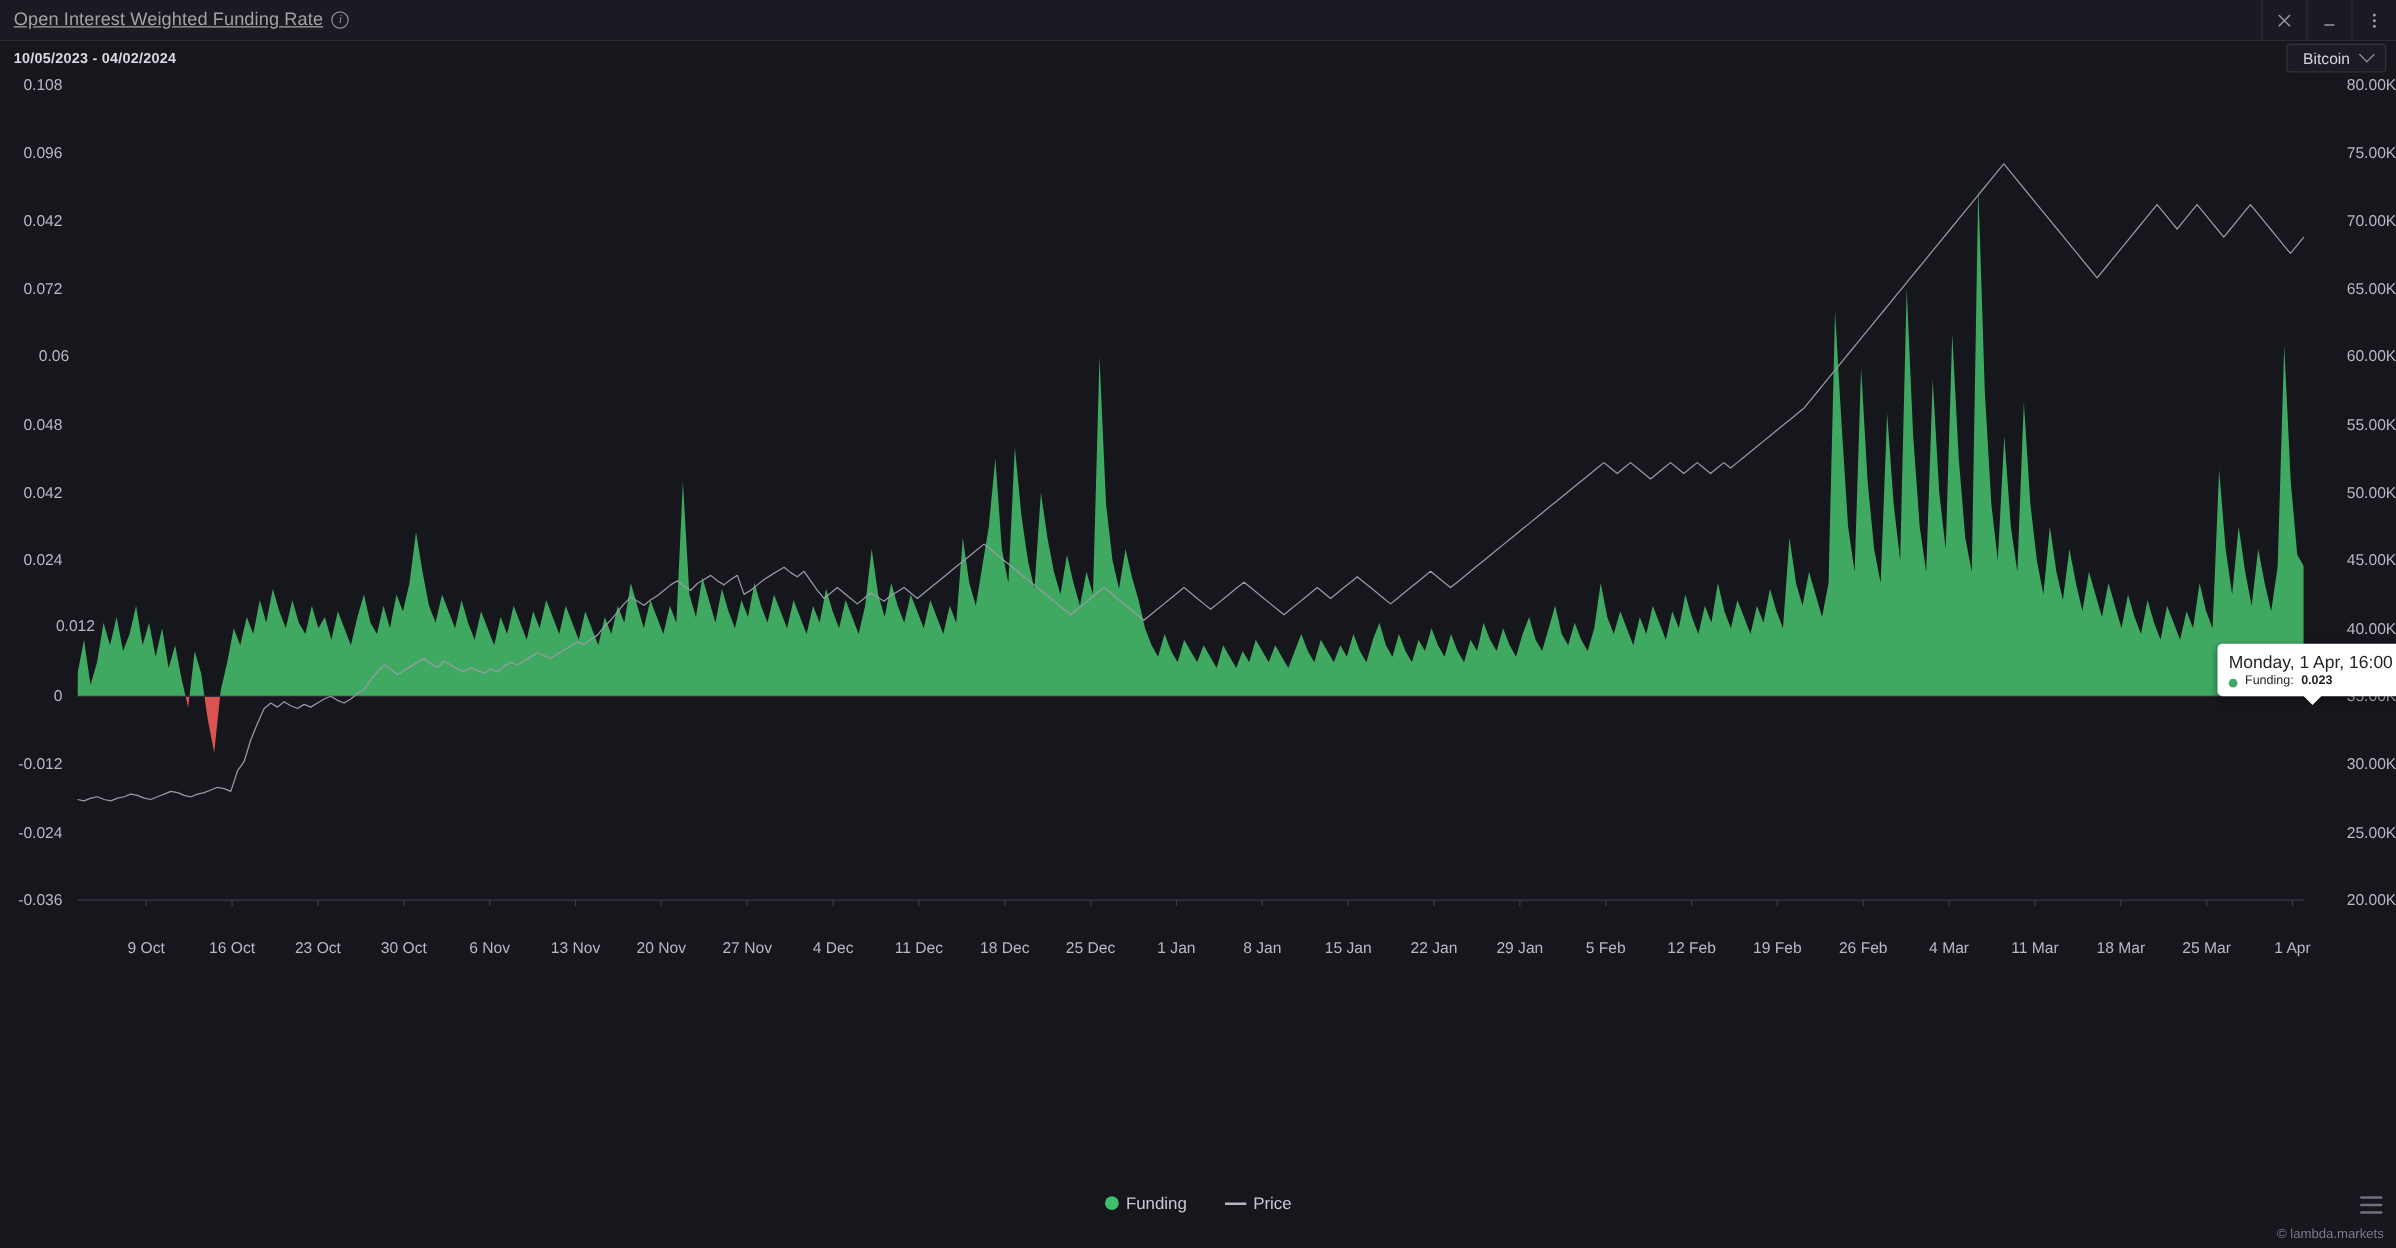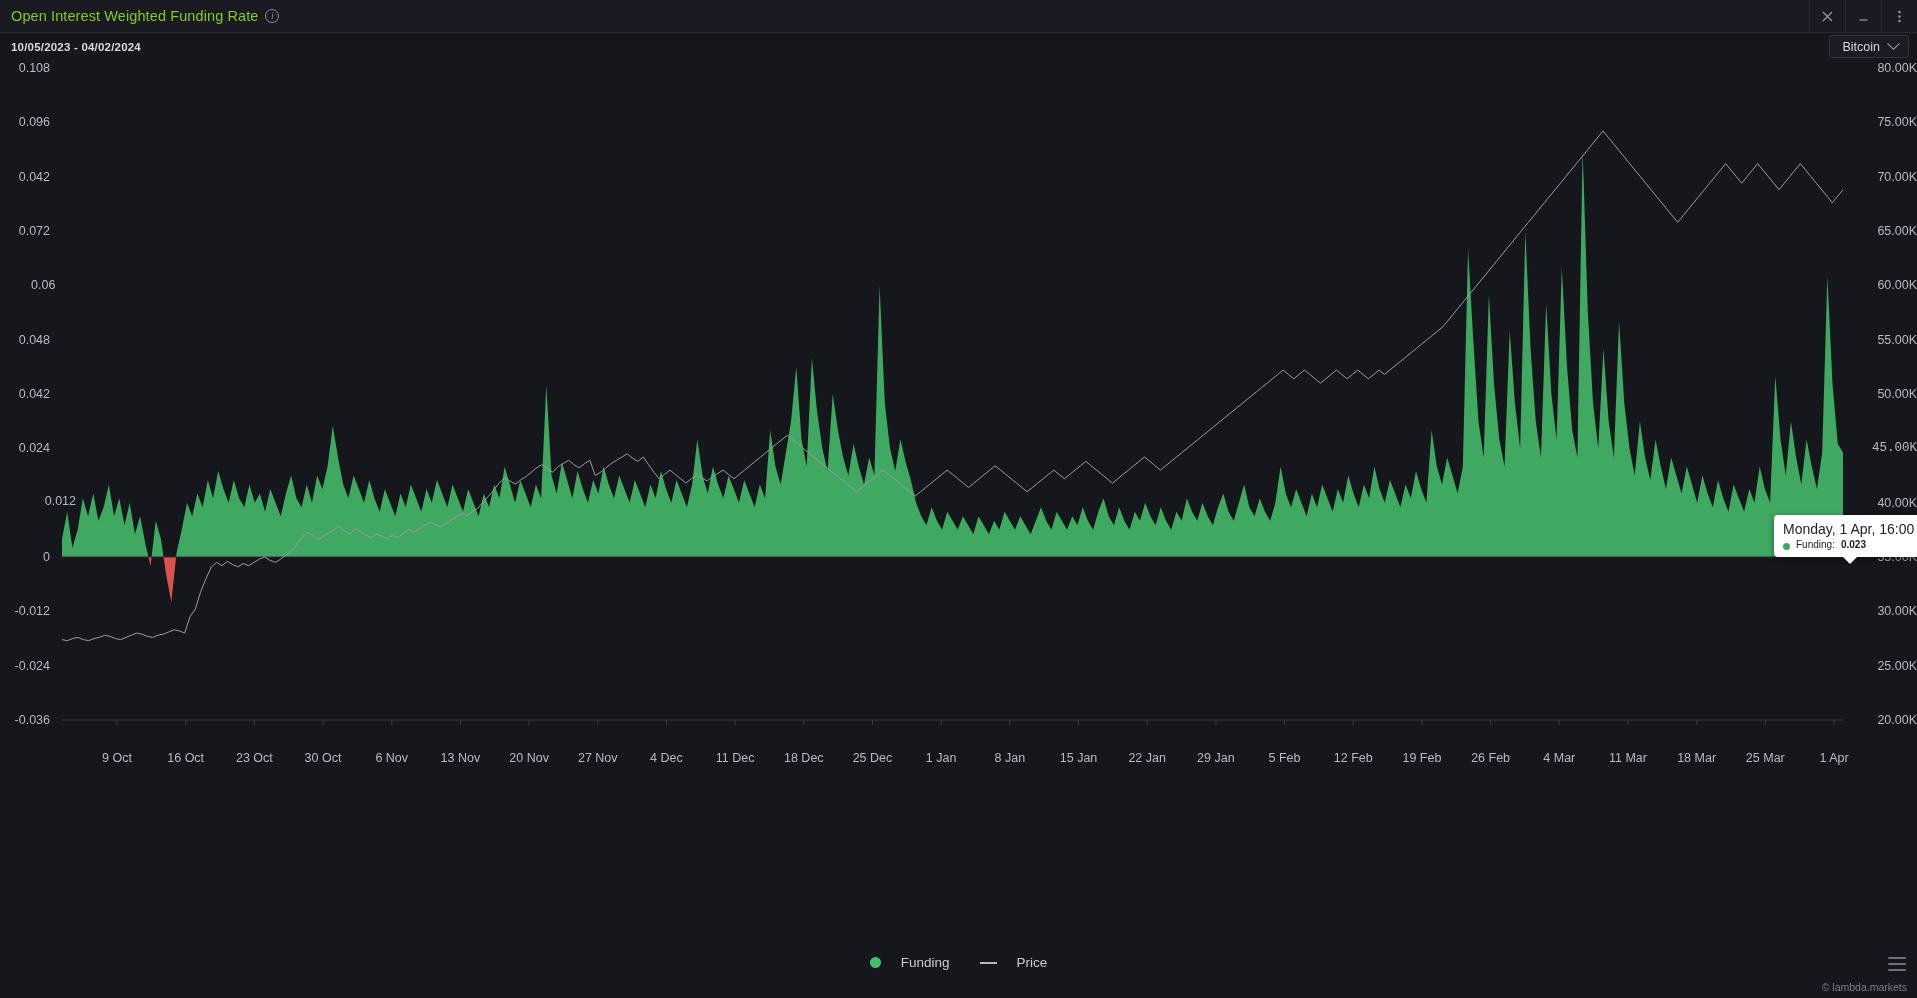--- a/index.html
+++ b/index.html
@@ -11,22 +11,23 @@
   }
   .app { position: relative; width: 1917px; height: 998px; background: #16161d; }
 
   
   .titlebar {
     position: absolute; left: 0; top: 0; width: 1917px; height: 33px;
     background: #1a1a22; border-bottom: 1px solid #2a2a34;
     display: flex; align-items: center;
   }
   .title-text {
-    margin-left: 11px; font-size: 14.5px; color: #84cc16; letter-spacing: .1px;
+    margin-left: 11px; font-size: 14.5px; color: #a3a3a3; letter-spacing: .1px;
     white-space: nowrap;
+    text-decoration: underline;
   }
   .info-icon {
     margin-left: 7px; width: 14px; height: 14px; border-radius: 50%;
     border: 1.2px solid #8b8b99; color: #8b8b99;
     font-size: 10px; line-height: 12px; text-align: center;
     font-family: "Liberation Serif", serif; font-style: italic;
     display: inline-block;
   }
   .tb-actions { margin-left: auto; display: flex; align-items: center; height: 33px; }
   .tb-btn {
@@ -81,21 +82,21 @@
     position: absolute; left: 50%; bottom: -7px; margin-left: -7px;
     width: 0; height: 0; border-left: 8px solid transparent;
     border-right: 8px solid transparent; border-top: 8px solid #fff;
   }
 
   
   .legend {
     position: absolute; left: 0; top: 955px; width: 1917px;
     display: flex; justify-content: center; align-items: center; gap: 30px;
   }
-  .leg-item { display: flex; align-items: center; gap: 20px; font-size: 13.5px; color: #c9c9d4; }
+  .leg-item { display: flex; align-items: center; gap: 6px; font-size: 13.5px; color: #c9c9d4; }
   .leg-dot { width: 11px; height: 11px; border-radius: 50%; display: inline-block; }
   .leg-line { width: 17px; height: 2px; display: inline-block; background: #b6b6c2; }
 
   .hamburger {
     position: absolute; right: 11px; top: 957px; width: 18px; height: 14px;
     display: flex; flex-direction: column; justify-content: space-between;
   }
   .hamburger span { display: block; height: 2px; background: #6f6f80; border-radius: 1px; }
   .credit {
     position: absolute; right: 10px; top: 981px; font-size: 10.5px; color: #7b7b8c;
@@ -197,21 +198,21 @@
         <div class="ytick left" style="left: 0px; width: 50px; top: 660px;">-0.036</div>
       </div>
     <div id="ylabels-right">
         <div class="ytick" style="left: 1856px; width: 61px; text-align: right; top: 8px;">80.00K</div>
         <div class="ytick" style="left: 1856px; width: 61px; text-align: right; top: 62.3333px;">75.00K</div>
         <div class="ytick" style="left: 1856px; width: 61px; text-align: right; top: 116.667px;">70.00K</div>
         <div class="ytick" style="left: 1856px; width: 61px; text-align: right; top: 171px;">65.00K</div>
         <div class="ytick" style="left: 1856px; width: 61px; text-align: right; top: 225.333px;">60.00K</div>
         <div class="ytick" style="left: 1856px; width: 61px; text-align: right; top: 279.667px;">55.00K</div>
         <div class="ytick" style="left: 1856px; width: 61px; text-align: right; top: 334px;">50.00K</div>
-        <div class="ytick" style="left: 1856px; width: 61px; text-align: right; top: 388.333px; font-family: Liberation Mono, monospace;">45.00K</div>
+        <div class="ytick" style="left: 1856px; width: 61px; text-align: right; top: 388.333px;">45.00K</div>
         <div class="ytick" style="left: 1856px; width: 61px; text-align: right; top: 442.667px;">40.00K</div>
         <div class="ytick" style="left: 1856px; width: 61px; text-align: right; top: 497px;">35.00K</div>
         <div class="ytick" style="left: 1856px; width: 61px; text-align: right; top: 551.333px;">30.00K</div>
         <div class="ytick" style="left: 1856px; width: 61px; text-align: right; top: 605.667px;">25.00K</div>
         <div class="ytick" style="left: 1856px; width: 61px; text-align: right; top: 660px;">20.00K</div>
       </div>
     <div id="xlabels">
         <div class="xtick" style="left: 117px; top: 691px;">9 Oct</div>
         <div class="xtick" style="left: 185.68px; top: 691px;">16 Oct</div>
         <div class="xtick" style="left: 254.36px; top: 691px;">23 Oct</div>

